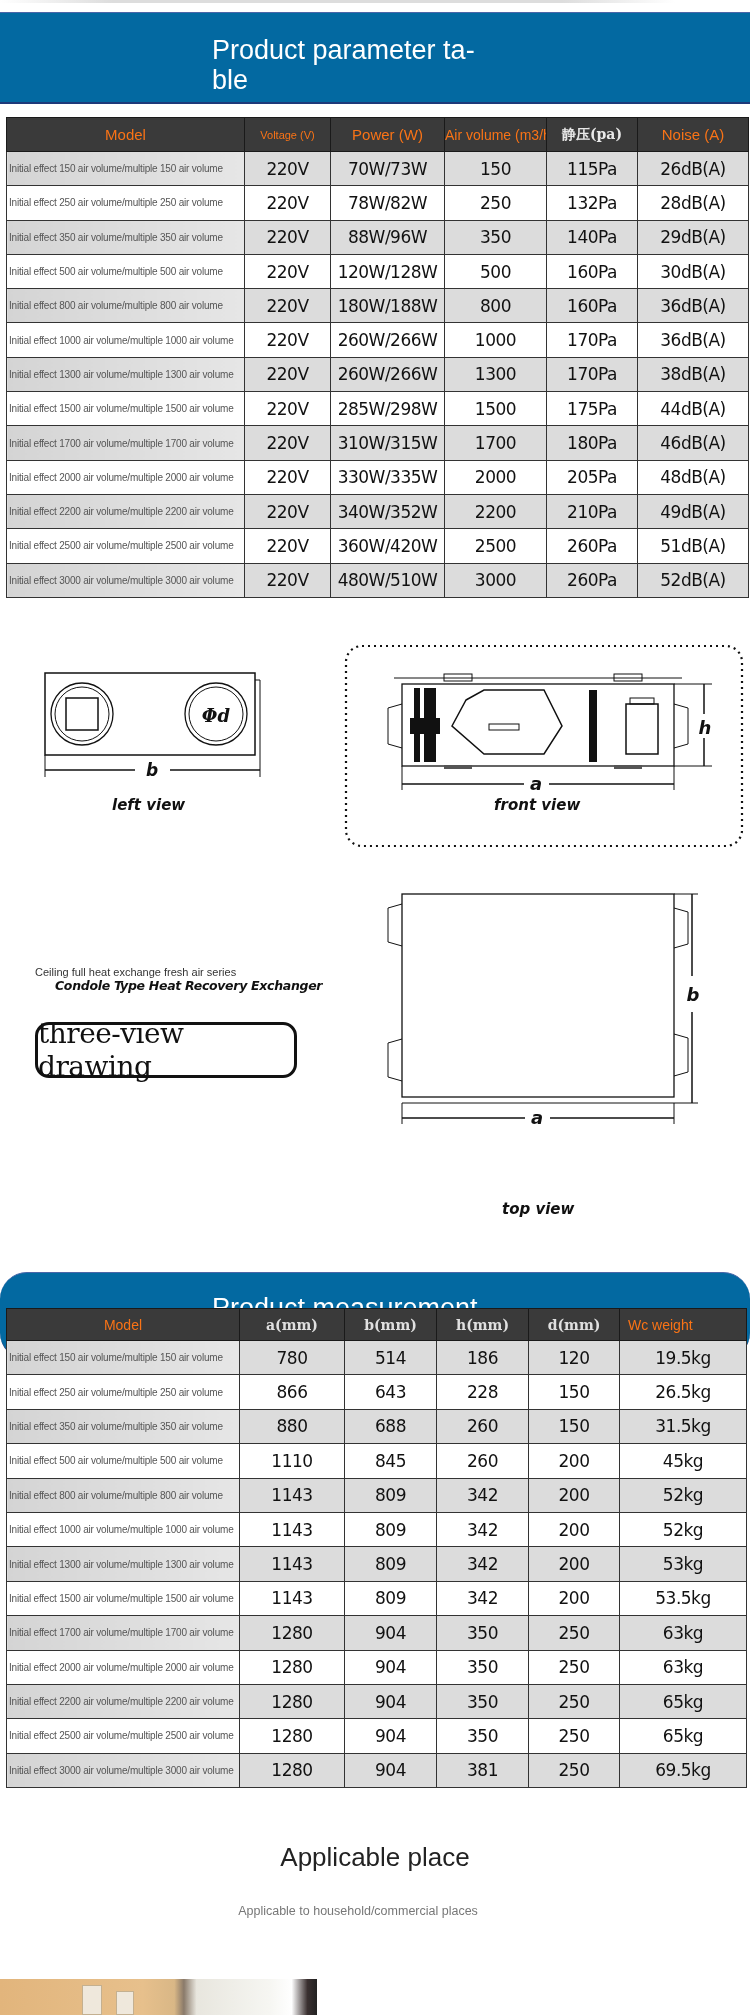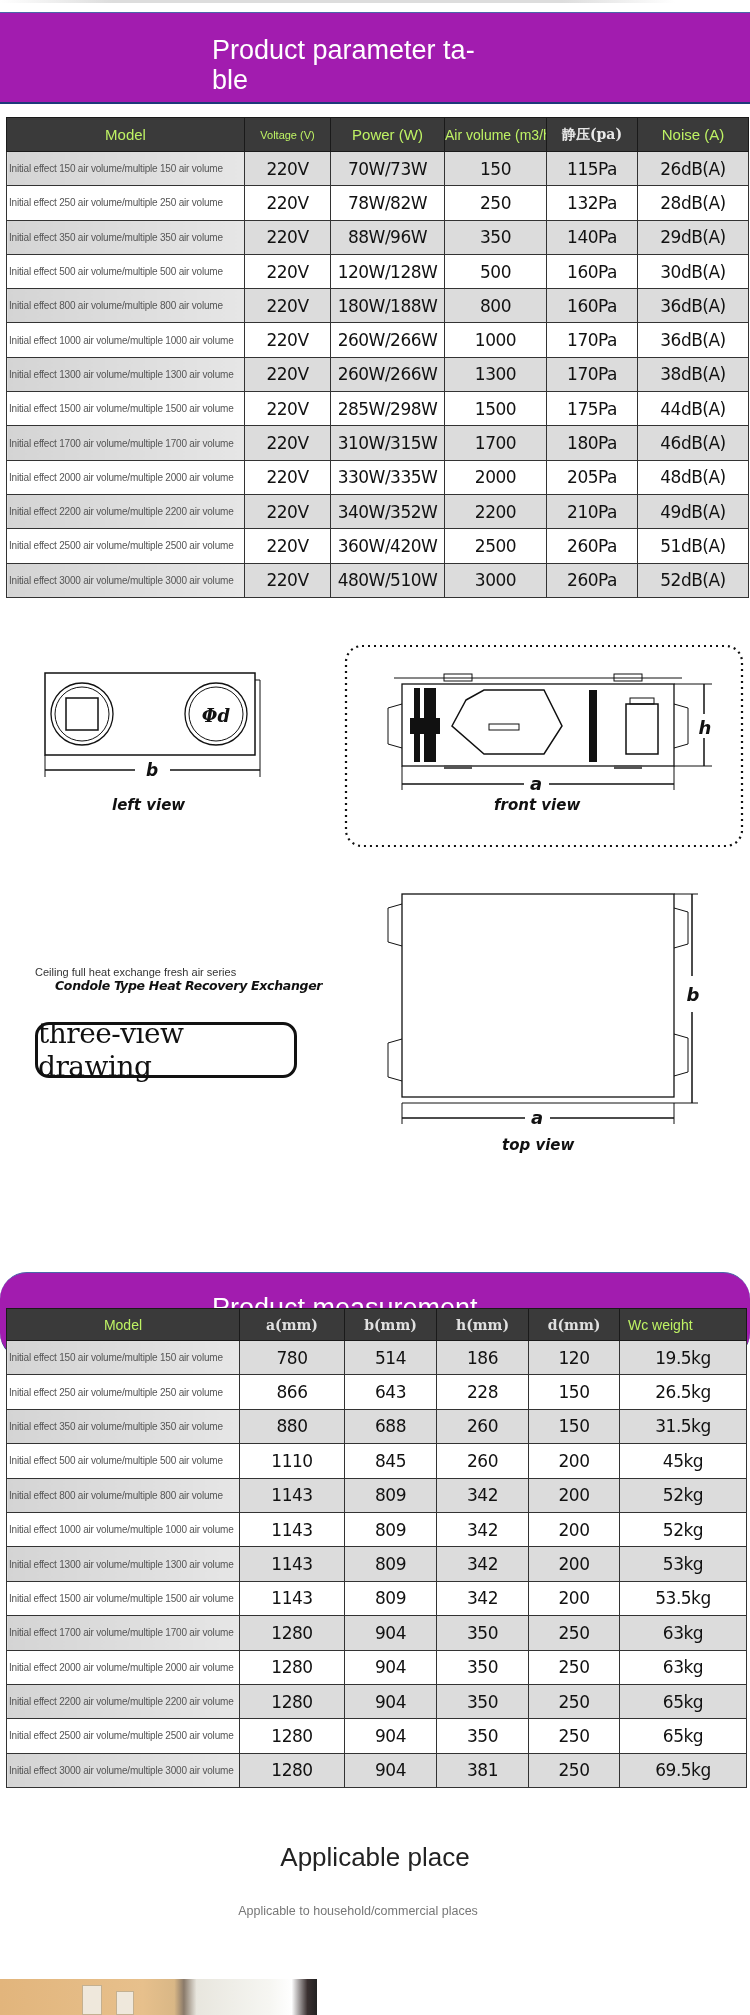--- a/index.html
+++ b/index.html
@@ -1,26 +1,26 @@
 <!DOCTYPE html>
 <html><head>
   <meta charset="utf-8">
   <style>
     * { box-sizing: border-box; margin: 0; padding: 0; }
     body { width: 750px; height: 2015px; background: #ffffff; font-family: "Liberation Sans", sans-serif; position: relative; overflow: hidden; }
     .top-strip { position: absolute; top: 0; left: 0; width: 750px; height: 3px; background: linear-gradient(90deg,#fff 0%,#ddd 15%,#ddd 75%,#fff 90%); }
-    .banner { position: absolute; left: 0; width: 750px; background: #a21caf; border-top: 1px solid #4a66a8; border-bottom: 2px solid #1e3a7a; }
+    .banner { position: absolute; left: 0; width: 750px; background: #0369a1; border-top: 1px solid #4a66a8; border-bottom: 2px solid #1e3a7a; }
     .banner .title { position: absolute; left: 212px; color: #ffffff; font-family: "Liberation Sans", sans-serif; font-size: 27px; line-height: 30px; width: 300px; }
     .banner1 { top: 12px; height: 92px; }
     .banner1 .title { top: 22px; }
     .banner2 { top: 1272px; height: 88px; border-radius: 27px; }
     .banner2 .title { top: 20px; }
 
     table.spec { position: absolute; left: 6px; border-collapse: collapse; table-layout: fixed; }
-    table.spec th { background: #3a3a3a; color: #bef264; font-weight: normal; font-family: "Liberation Sans", sans-serif; border: 1px solid #1a1a1a; white-space: nowrap; overflow: hidden; }
+    table.spec th { background: #3a3a3a; color: #f97316; font-weight: normal; font-family: "Liberation Sans", sans-serif; border: 1px solid #1a1a1a; white-space: nowrap; overflow: hidden; }
     table.spec td { border: 1px solid #333; color: #111; font-family: "DejaVu Sans", sans-serif; text-align: center; font-size: 17px; letter-spacing: -0.5px; }
     table.spec td.model { text-align: left; color: #555; font-family: "Liberation Sans", sans-serif; font-size: 10px; line-height: 11px; letter-spacing: -0.2px; padding: 0 2px; }
     table.spec tr.shade td { background: #dcdcdc; }
     table.spec tr.shade td.model { background: linear-gradient(90deg,#d4d4d4,#e6e6e6); }
     table.spec tr.light td { background: #ffffff; }
 
     #params { top: 117px; width: 742px; }
     #params th { height: 34px; font-size: 15px; }
     #params td { height: 34.3px; }
 
@@ -248,21 +248,21 @@
   <line x1="22" y1="219" x2="22" y2="245" stroke="#111"></line>
   <line x1="294" y1="219" x2="294" y2="245" stroke="#111"></line>
 </svg>
 <svg class="drawing" style="left:380px;top:1104px" width="330" height="30" viewBox="0 0 330 30">
   <line x1="22" y1="0" x2="22" y2="20" stroke="#111"></line>
   <line x1="294" y1="0" x2="294" y2="20" stroke="#111"></line>
   <line x1="22" y1="14" x2="145" y2="14" stroke="#111" stroke-width="1.5"></line>
   <line x1="170" y1="14" x2="294" y2="14" stroke="#111" stroke-width="1.5"></line>
   <text x="157" y="20" text-anchor="middle" font-family="DejaVu Sans, sans-serif" font-style="italic" font-weight="bold" font-size="18" fill="#111">a</text>
 </svg>
-<div class="caption" style="left:502px;top:1136px">top view</div>
+<div class="caption" style="left:502px;top:1200px">top view</div>
 
 <div class="banner banner2">
   <div class="title">
     <div>Product measurement</div>
     <div>chart</div>
   </div>
 </div>
 
 <table class="spec" id="measure">
   <colgroup>

